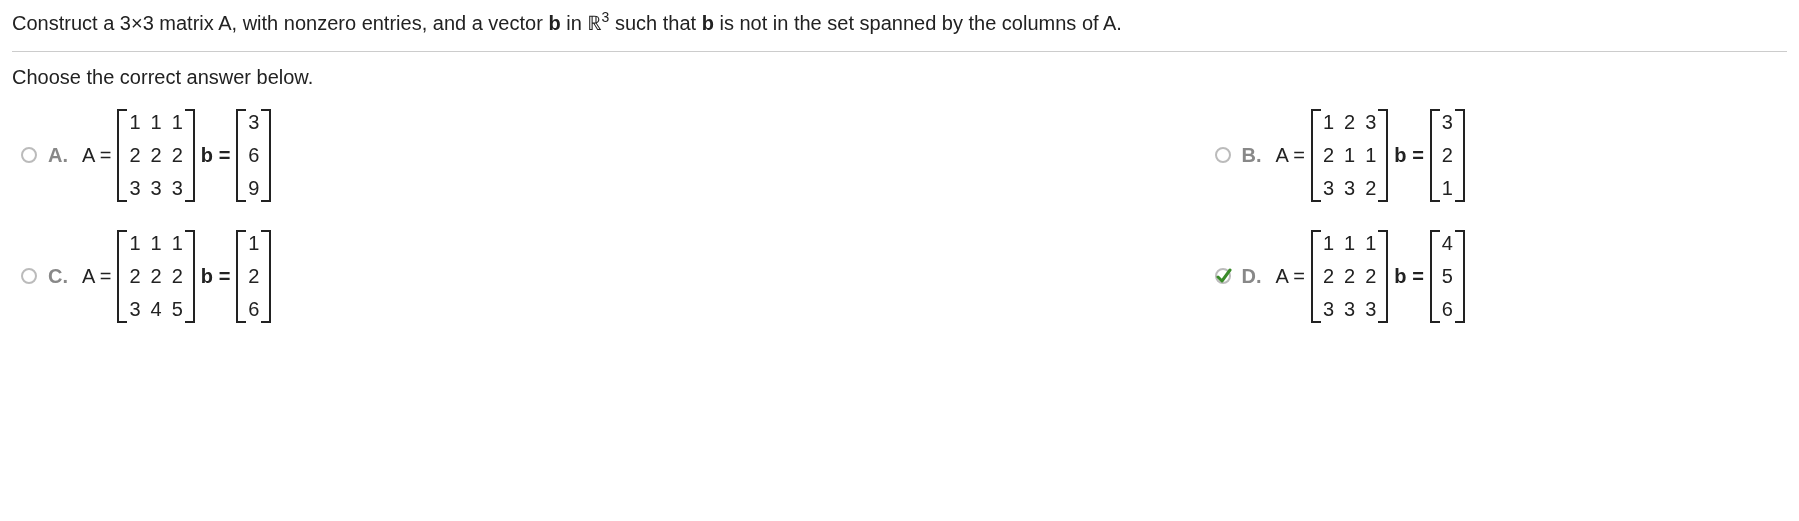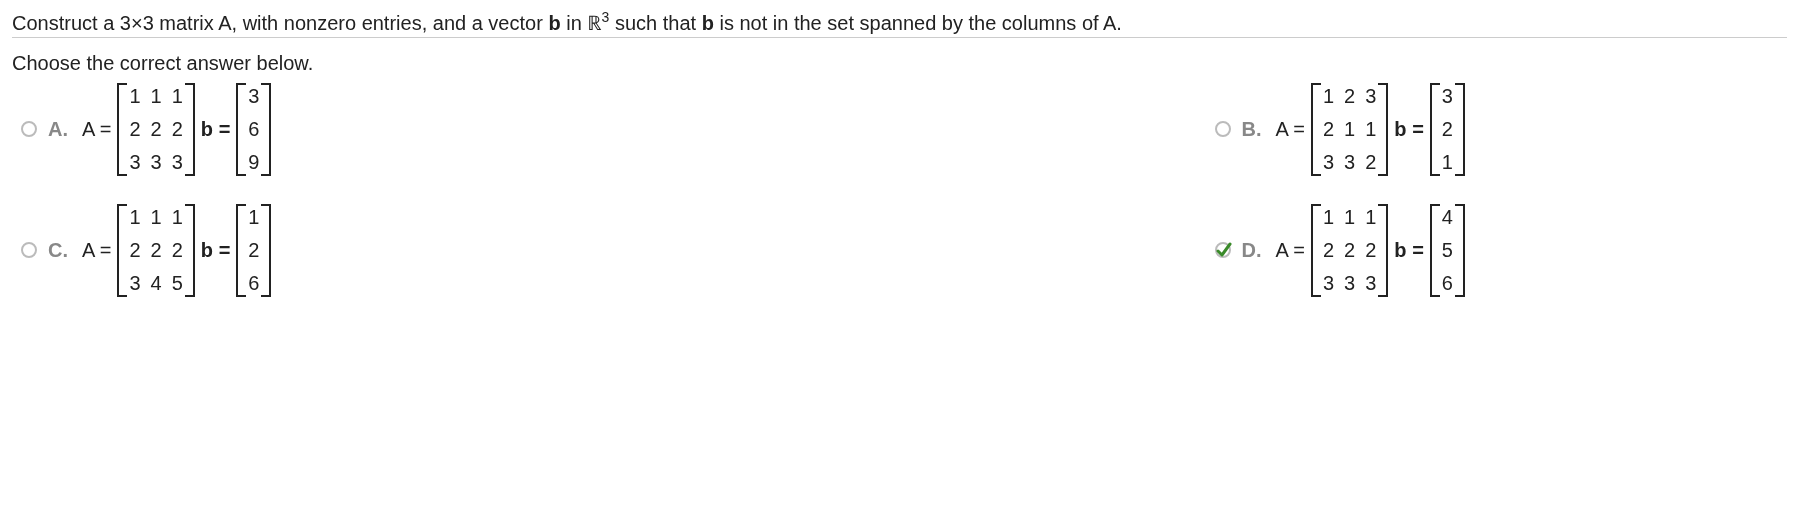--- a/index.html
+++ b/index.html
@@ -3,24 +3,24 @@
 <meta charset="utf-8">
 <style>
   * { box-sizing: border-box; margin: 0; padding: 0; }
   body {
     font-family: Arial, Helvetica, sans-serif;
     font-size: 20px;
     color: #222;
     padding: 8px 12px;
     width: 1799px;
   }
-  .question-text { margin-bottom: 0; line-height: 1.4; }
+  .question-text { margin-bottom: 14px; line-height: 1.4; }
   .question-text b { font-weight: bold; }
   hr { border: none; border-top: 1px solid #ccc; margin: 0 0 14px 0; }
-  .instruction { margin-bottom: 8px; }
+  .instruction { margin-bottom: 20px; }
   .choices {
     display: grid;
     grid-template-columns: 1fr 1fr;
     column-gap: 620px;
     row-gap: 28px;
     padding-left: 8px;
   }
   .choice {
     display: flex;
     align-items: center;

